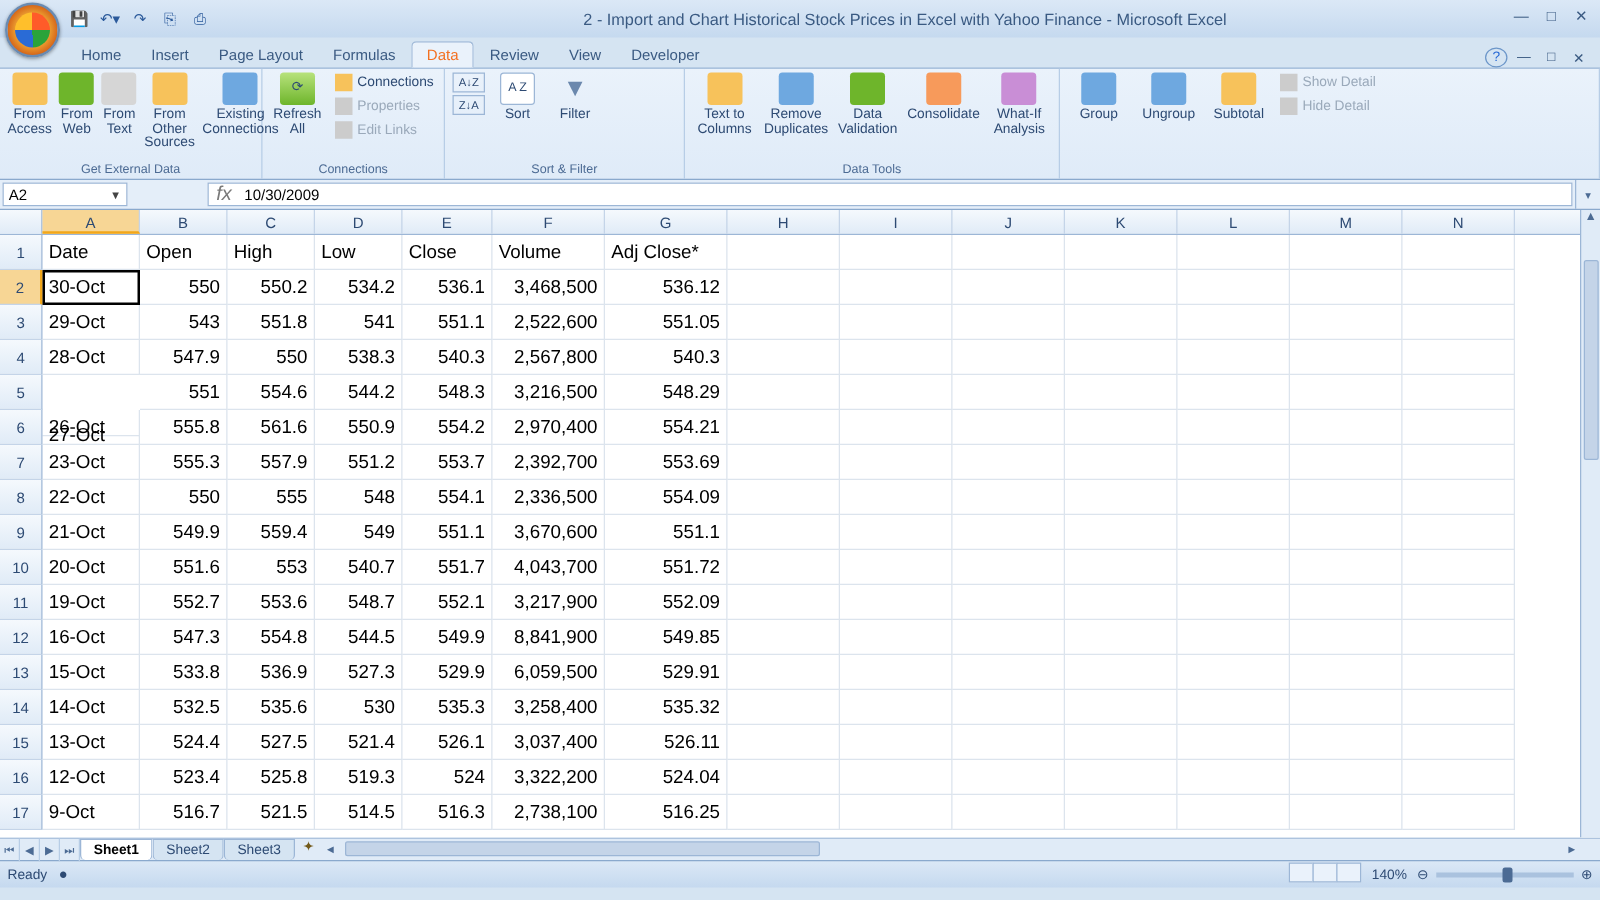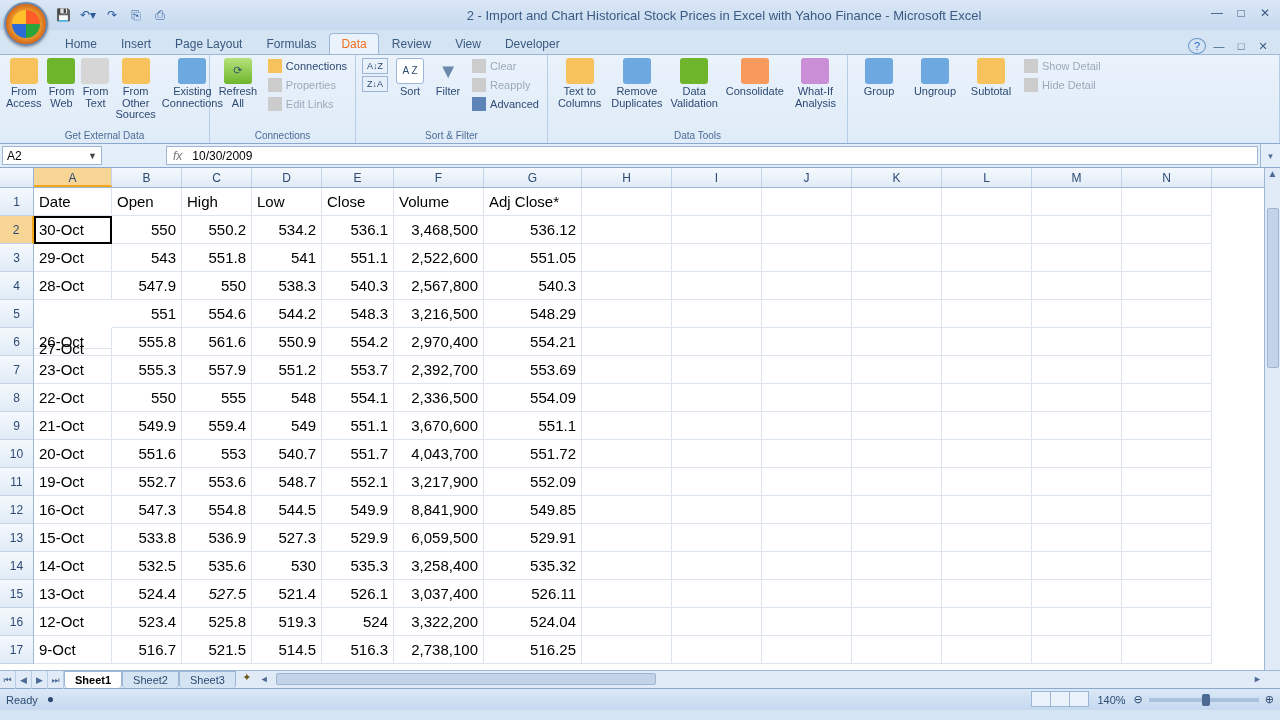--- a/index.html
+++ b/index.html
@@ -32,21 +32,21 @@
 .small-btn { display:flex; align-items:center; gap:4px; font-size:11px; color:#2d4a73; padding:1px 2px; }
 .small-btn.dis { color:#9aa9ba; }
 .sicon { width:14px;height:14px; display:inline-block; }
 .rgroup-label { font-size:10px; color:#4c6b94; text-align:center; padding-bottom:2px; position:relative; }
 
 
 .formbar { height: 24px; background:#e4eef9; border-bottom:1px solid #8aa9cd; display:flex; align-items:stretch; }
 .namebox { width: 100px; background:white; border:1px solid #9cb6d6; margin:2px; display:flex; align-items:center; padding:0 4px; font-size:12px; justify-content:space-between;}
 .namebox .dd { font-size:9px; color:#444; }
 .fx-area { flex:1; display:flex; align-items:center; background:white; margin:2px; border:1px solid #9cb6d6; }
-.fx-lbl { font-style:italic; color:#7a7a7a; padding:13px 6px; font-size:12px; }
+.fx-lbl { font-style:italic; color:#7a7a7a; padding:13px 6px; font-size:16px; }
 .fx-val { font-size:12px; padding-left:4px; }
 .formbar-exp { width:20px; display:flex;align-items:center;justify-content:center;border-left:1px solid #9cb6d6;font-size:9px;color:#4c6b94;}
 
 
 .grid-wrap { position:relative; height: 502px; background:white; overflow:hidden; }
 .col-headers { display:flex; height:20px; background:linear-gradient(#f5f9fd,#e0ebf7); border-bottom:1px solid #9cb6d6; position:relative; }
 .corner { width:34px; border-right:1px solid #9cb6d6; background:linear-gradient(#f5f9fd,#e0ebf7); }
 .ch { border-right:1px solid #c4d4e8; text-align:center; font-size:12px; color:#2d4a73; line-height:20px; }
 .ch.sel { background:#f7d695; border-bottom:2px solid #f2a71a; }
 .row { display:flex; height:28px; }
@@ -165,34 +165,20 @@
         <div style="border:1px solid #9cb6d6;padding:2px 4px;">Z↓A</div>
       </div>
       <div class="big-btn" style="width:40px">
         <div class="ricon" style="background:#fff;border:1px solid #9cb6d6;font-size:10px;">A Z</div>
         <span>Sort</span>
       </div>
       <div class="big-btn" style="width:40px">
         <div class="ricon" style="color:#6b88ad;font-size:20px;">▼</div>
         <span>Filter</span>
       </div>
-      <div class="small-stack">
-        <div class="small-btn dis">
-            <span class="sicon" style="background:#ccc"></span>
-            <span>Clear</span>
-          </div>
-        <div class="small-btn dis">
-            <span class="sicon" style="background:#ccc"></span>
-            <span>Reapply</span>
-          </div>
-        <div class="small-btn">
-            <span class="sicon" style="background:#5d84b6"></span>
-            <span>Advanced</span>
-          </div>
-      </div>
     </div>
     <div class="rgroup-label">Sort &amp; Filter</div>
   </div>
 
   <div class="rgroup" style="width:300px">
     <div class="rgroup-body" id="grp-dt">
         <div class="big-btn" style="width: 58px;"><div class="ricon" style="background:#f7c25b"></div><span>Text to
 Columns</span></div>
         <div class="big-btn" style="width: 58px;"><div class="ricon" style="background:#6ea8e0"></div><span>Remove
 Duplicates</span></div>
@@ -493,21 +479,21 @@
         <div class="cell" style="width: 90px;"></div>
         <div class="cell" style="width: 90px;"></div>
         <div class="cell" style="width: 90px;"></div>
         <div class="cell" style="width: 90px;"></div>
         <div class="cell" style="width: 90px;"></div>
       </div>
       <div class="row">
         <div class="rh">15</div>
         <div class="cell" style="width: 78px;">13-Oct</div>
         <div class="cell num" style="width: 70px;">524.4</div>
-        <div class="cell num" style="width: 70px; font-style: italic;">527.5</div>
+        <div class="cell num" style="width: 70px;">527.5</div>
         <div class="cell num" style="width: 70px;">521.4</div>
         <div class="cell num" style="width: 72px;">526.1</div>
         <div class="cell num" style="width: 90px;">3,037,400</div>
         <div class="cell num" style="width: 98px;">526.11</div>
         <div class="cell" style="width: 90px;"></div>
         <div class="cell" style="width: 90px;"></div>
         <div class="cell" style="width: 90px;"></div>
         <div class="cell" style="width: 90px;"></div>
         <div class="cell" style="width: 90px;"></div>
         <div class="cell" style="width: 90px;"></div>

